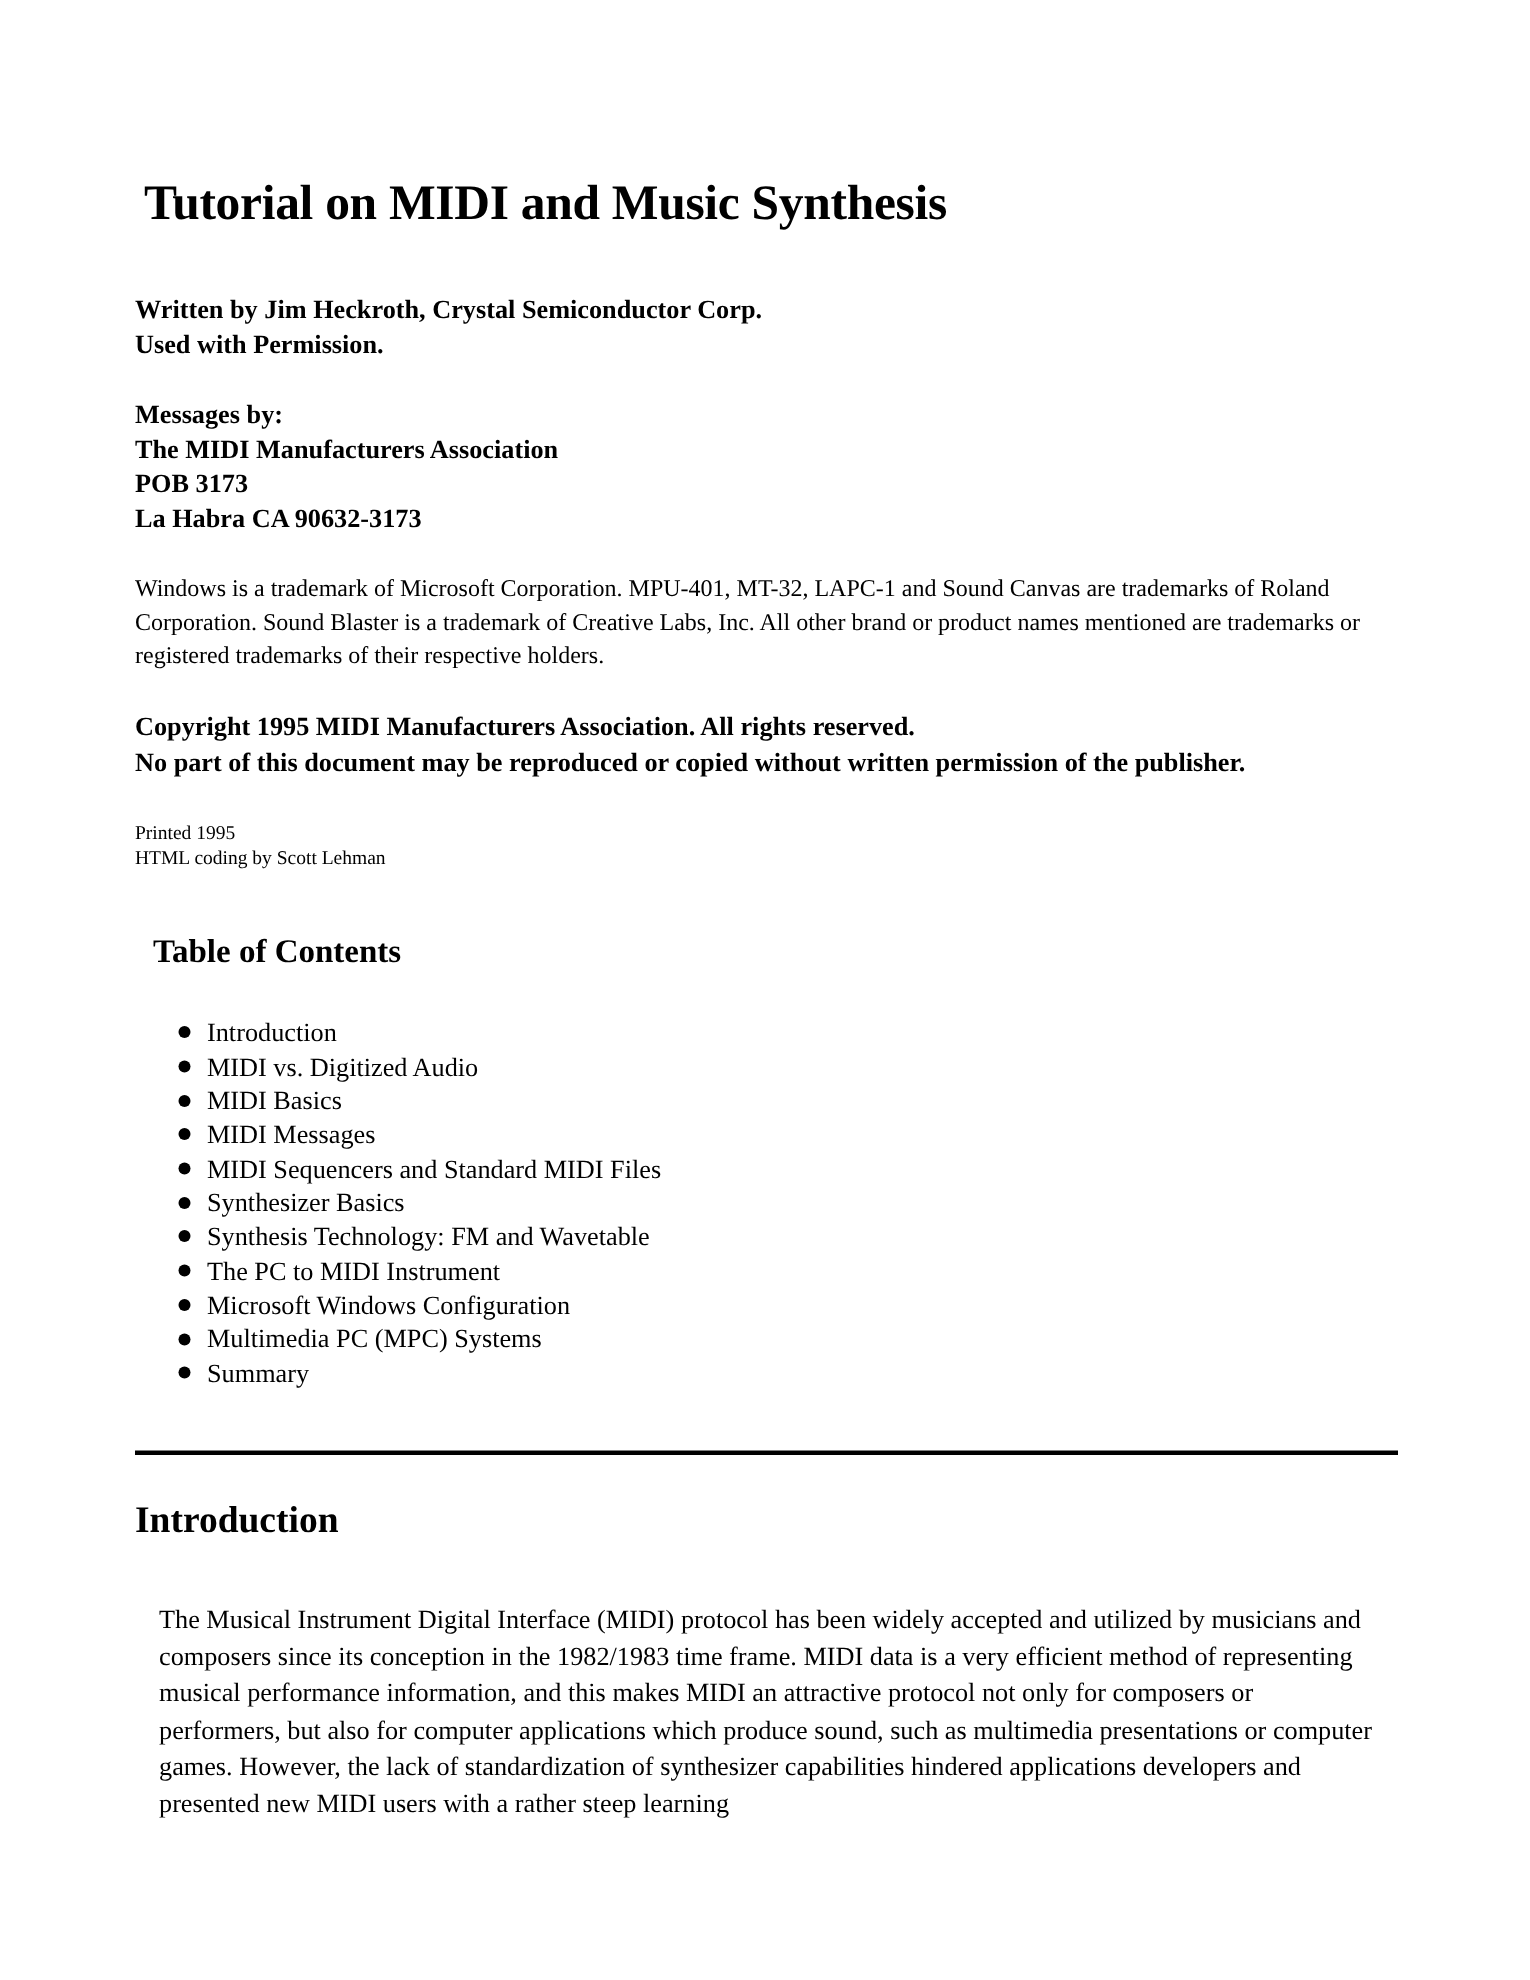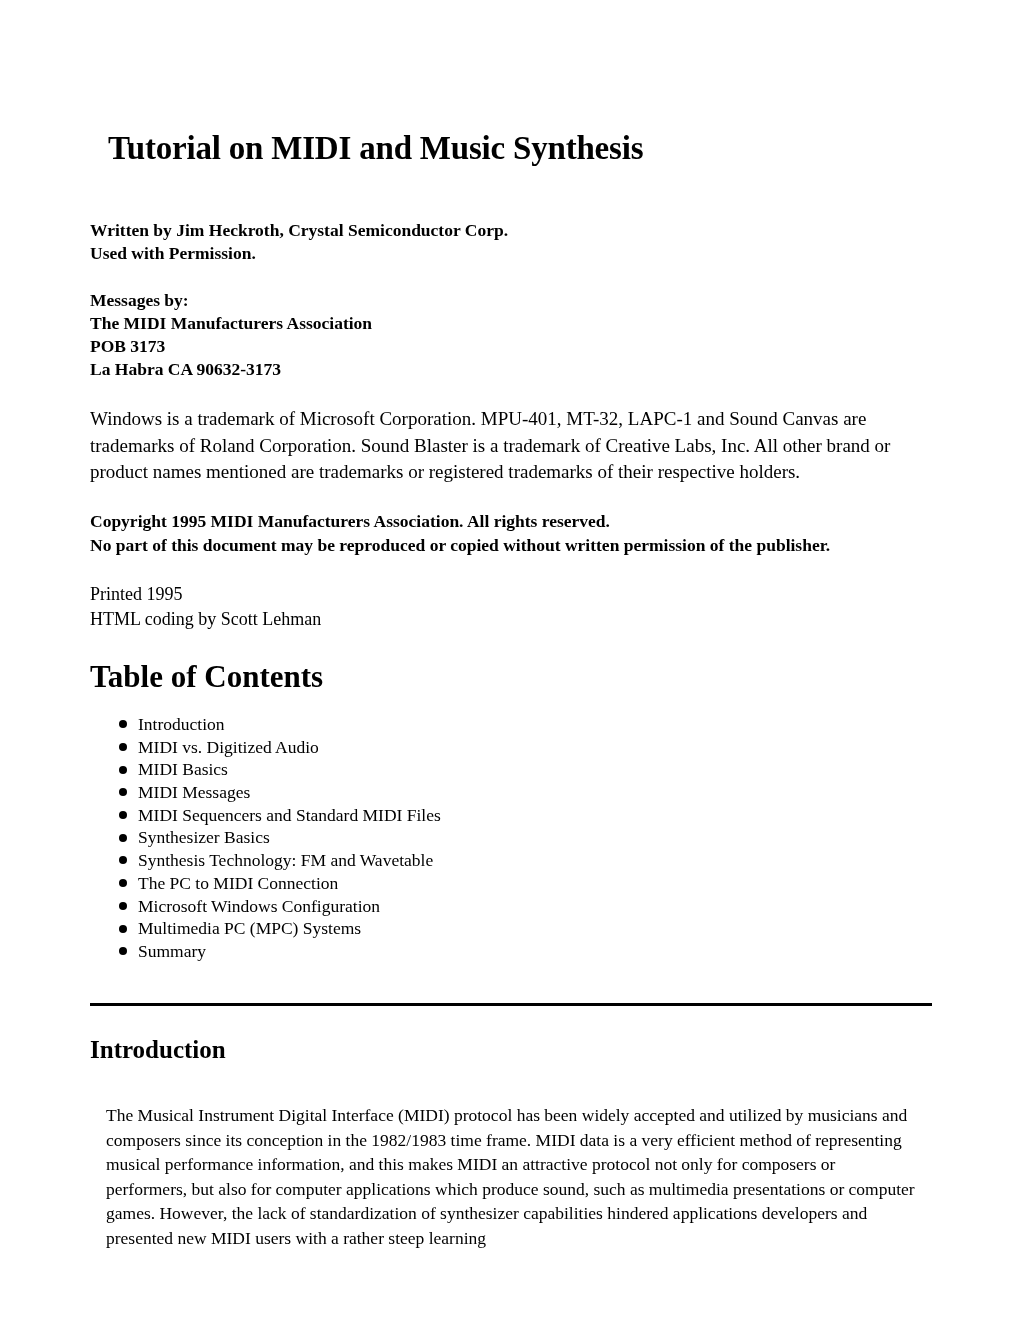--- a/index.html
+++ b/index.html
@@ -18,66 +18,66 @@
     position: relative;
     width: 1020px;
     height: 1320px;
     box-sizing: border-box;
     padding: 0 88px 0 90px;
   }
   .doc-title {
     font-size: 33px;
     font-weight: bold;
     line-height: 1.08;
-    margin: 18px;
+    margin: 6px;
     padding-top: 113px;
     letter-spacing: -0.2px;
   }
   .byline {
     font-size: 17.5px;
     font-weight: bold;
     line-height: 1.32;
     margin: 0;
     padding-top: 34px;
   }
   .publisher {
     font-size: 17.5px;
     font-weight: bold;
     line-height: 1.32;
     margin: 0;
     padding-top: 24px;
   }
   .trademark {
-    font-size: 19px;
+    font-size: 16px;
     font-weight: normal;
     line-height: 1.40;
     margin: 0;
     padding-top: 25px;
     max-width: 848px;
   }
   .copyright {
     font-size: 17.5px;
     font-weight: bold;
     line-height: 1.35;
     margin: 0;
     padding-top: 24px;
     max-width: 800px;
   }
   .printed {
-    font-size: 18px;
+    font-size: 13px;
     font-weight: normal;
     line-height: 1.35;
     margin: 0;
     padding-top: 25px;
   }
   .section-heading {
-    font-size: 31px;
+    font-size: 22px;
     font-weight: bold;
     line-height: 1.1;
-    margin: 0;
+    margin: 12px;
     padding-top: 29px;
   }
   .toc {
     list-style: none;
     margin: 0;
     padding: 19px 0 0 0;
   }
   .toc li {
     position: relative;
     font-size: 17.5px;
@@ -152,21 +152,21 @@
   <h2 class="section-heading">Table of Contents</h2>
 
   <ul class="toc">
     <li><span class="bullet"></span><span>Introduction</span></li>
     <li><span class="bullet"></span><span>MIDI vs. Digitized Audio</span></li>
     <li><span class="bullet"></span><span>MIDI Basics</span></li>
     <li><span class="bullet"></span><span>MIDI Messages</span></li>
     <li><span class="bullet"></span><span>MIDI Sequencers and Standard MIDI Files</span></li>
     <li><span class="bullet"></span><span>Synthesizer Basics</span></li>
     <li><span class="bullet"></span><span>Synthesis Technology: FM and Wavetable</span></li>
-    <li><span class="bullet"></span><span>The PC to MIDI Connection</span></li>
+    <li><span class="bullet"></span><span>The PC to MIDI Instrument</span></li>
     <li><span class="bullet"></span><span>Microsoft Windows Configuration</span></li>
     <li><span class="bullet"></span><span>Multimedia PC (MPC) Systems</span></li>
     <li><span class="bullet"></span><span>Summary</span></li>
   </ul>
 
   <div class="rule"></div>
 
   <h2 class="intro-heading">Introduction</h2>
 
   <p class="body-text">The Musical Instrument Digital Interface (MIDI) protocol has been widely accepted and utilized by musicians and composers since its conception in the 1982/1983 time frame. MIDI data is a very efficient method of representing musical performance information, and this makes MIDI an attractive protocol not only for composers or performers, but also for computer applications which produce sound, such as multimedia presentations or computer games. However, the lack of standardization of synthesizer capabilities hindered applications developers and presented new MIDI users with a rather steep learning</p>

